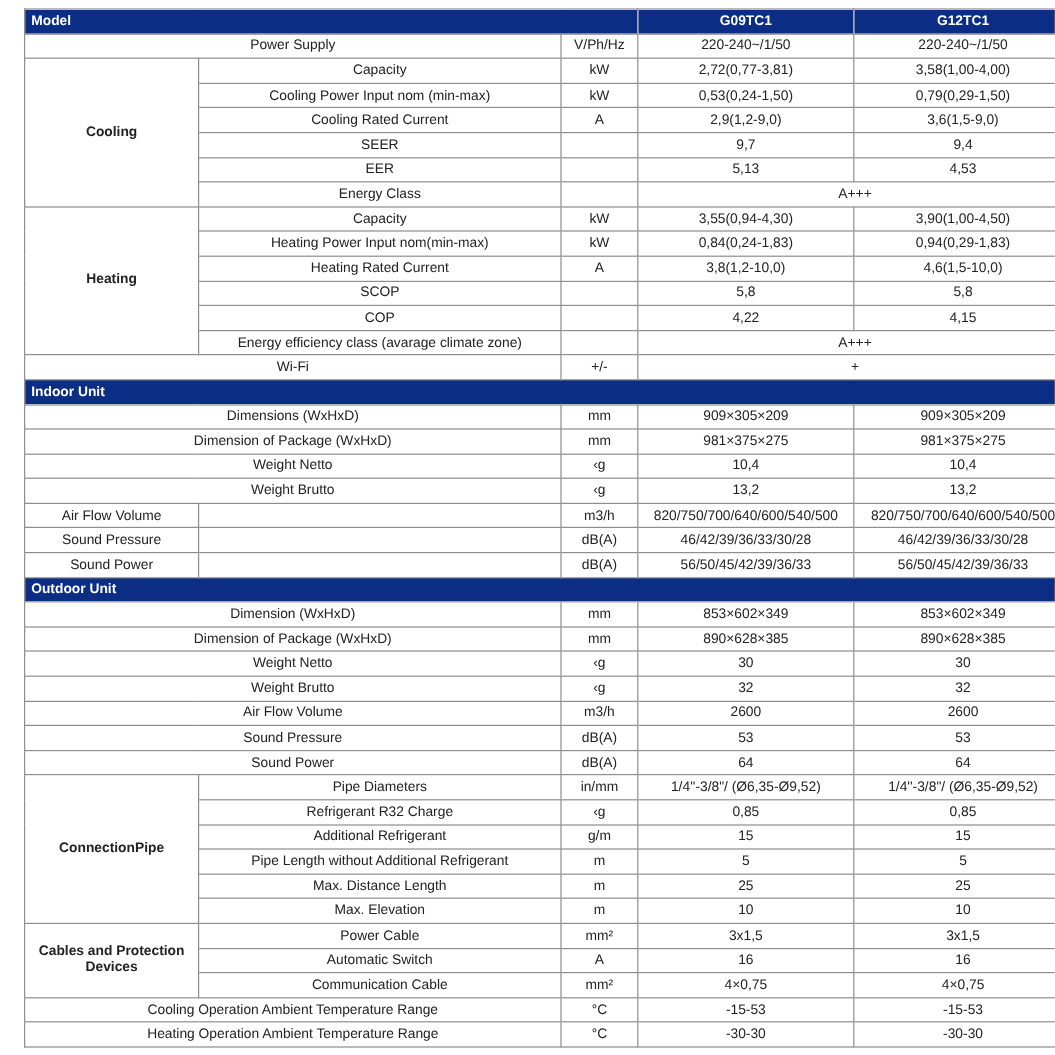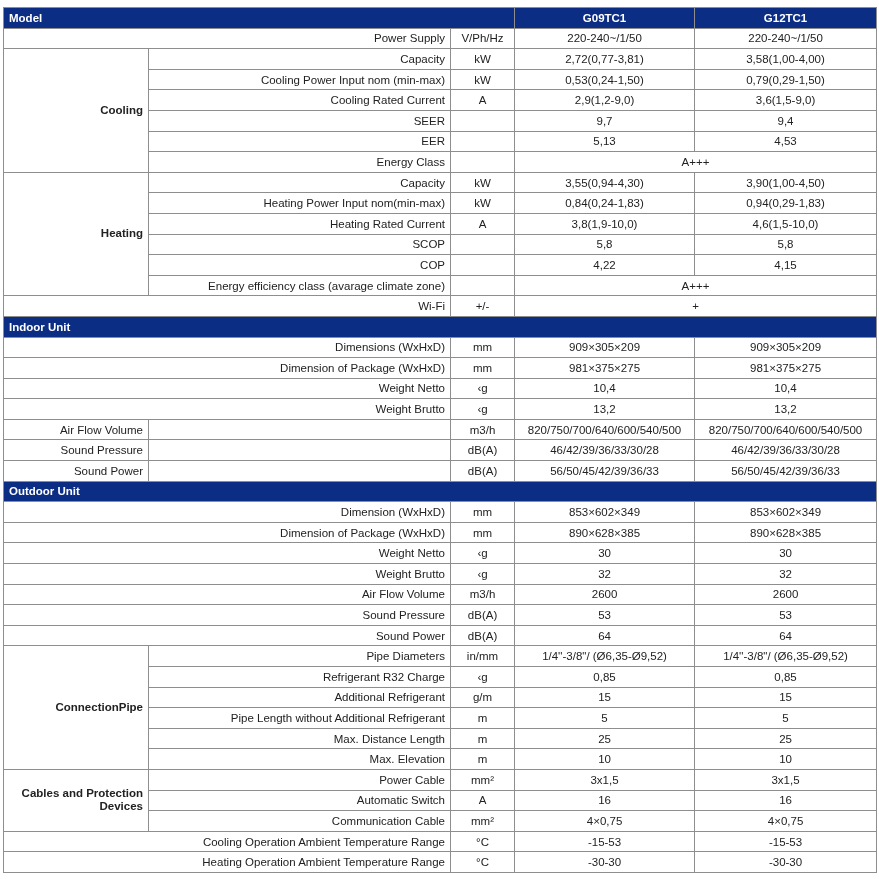--- a/index.html
+++ b/index.html
@@ -1,33 +1,33 @@
 <!DOCTYPE html>
 <html><head>
 <meta charset="utf-8">
 <style>
   html,body{margin:0;padding:0;background:#ffffff;}
   body{width:879px;height:879px;overflow:hidden;}
-  .wrap{padding:7px 0 0 3px;border-radius:17px;}
+  .wrap{padding:7px 0 0 20px;border-radius:17px;}
   table.spec{border-collapse:collapse;table-layout:fixed;width:873px;}
   col.c1{width:145px;} col.c2{width:302px;} col.c3{width:64px;} col.c4{width:180px;} col.c5{width:182px;}
   td{
     border:1px solid #8e8e8e;
     height:19.6px;
     font-family:"Liberation Sans",sans-serif;
     font-size:11.5px;
     color:#222222;
     padding:0 5px;
     white-space:nowrap;
     overflow:hidden;
     text-align:center;
     vertical-align:middle;
     background:#ffffff;
   }
-  td.lbl, td.lb2, td.grp{text-align:right;}
+  td.lbl, td.lb2, td.grp{text-align:center;}
   td.grp{white-space:normal;line-height:1.15;font-weight:bold;}
   td.emp{background:#ffffff;}
   td.sec, td.mhl, td.mhc{
     background:#0b2d84;
     color:#ffffff;
     font-weight:bold;
   }
   td.mhl, td.sec{text-align:left;}
   td.unt{padding:0 2px;margin-left:18px;}
   td.val, td.mrg{padding:0 2px;}
@@ -101,21 +101,21 @@
         </tr>
         <tr>
           <td class="lbl">Heating Power Input nom(min-max)</td>
           <td class="unt">kW</td>
           <td class="val">0,84(0,24-1,83)</td>
           <td class="val">0,94(0,29-1,83)</td>
         </tr>
         <tr>
           <td class="lbl">Heating Rated Current</td>
           <td class="unt">A</td>
-          <td class="val">3,8(1,9-10,0)</td>
+          <td class="val">3,8(1,2-10,0)</td>
           <td class="val">4,6(1,5-10,0)</td>
         </tr>
         <tr>
           <td class="lbl">SCOP</td>
           <td class="unt"></td>
           <td class="val">5,8</td>
           <td class="val">5,8</td>
         </tr>
         <tr>
           <td class="lbl">COP</td>

